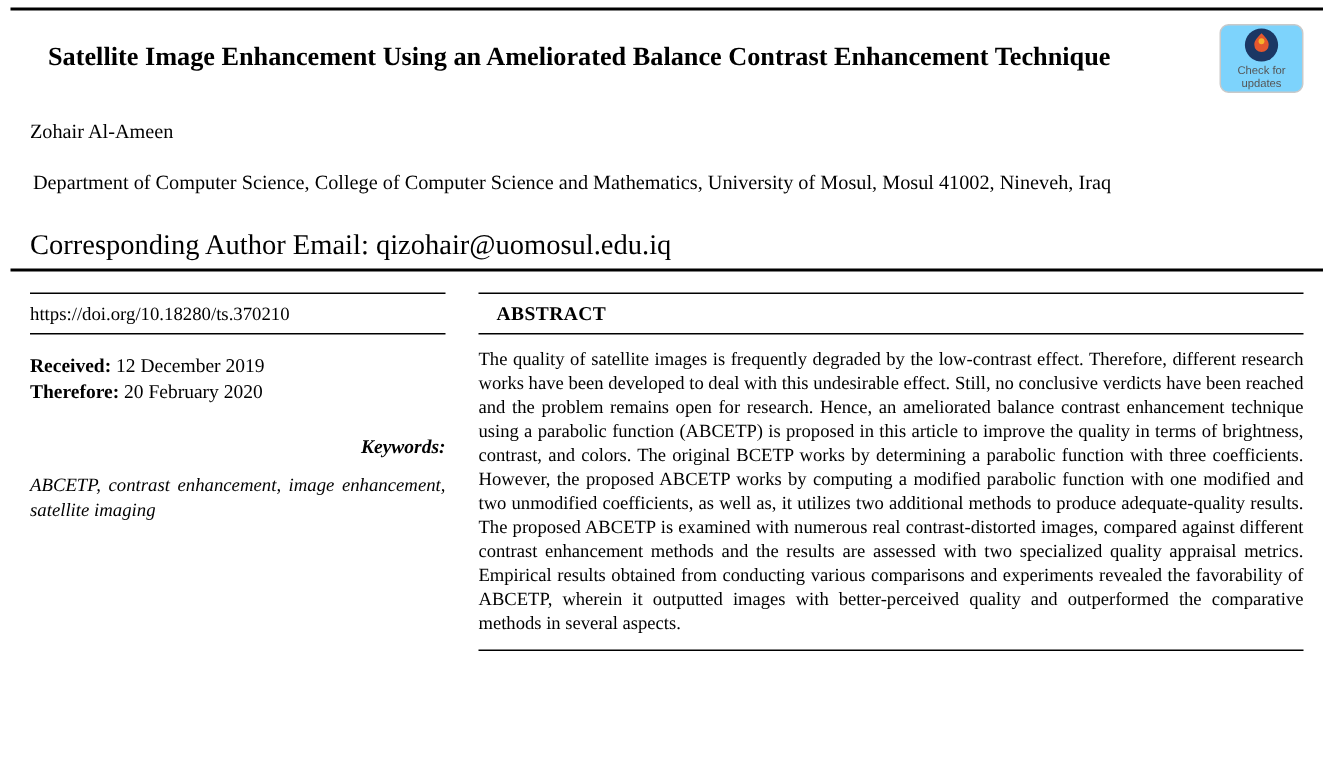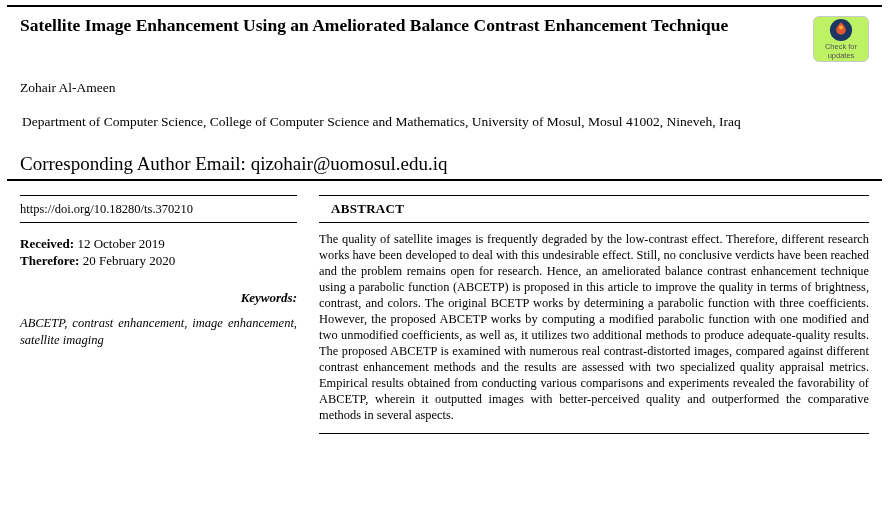--- a/index.html
+++ b/index.html
@@ -30,34 +30,34 @@
   .top-rule { margin-top: 5px; }
   .mid-rule { margin-top: 4px; }
 
   .title-row {
     display: flex;
     justify-content: space-between;
     align-items: flex-start;
     margin-top: 7px;
   }
   h1.article-title {
-    margin: 0;
+    margin: 12px;
     font-size: 17.5px;
     font-weight: bold;
     line-height: 1.32;
     max-width: 730px;
   }
   .crossmark-badge {
     flex: none;
     margin-top: 2px;
     width: 56px;
     height: 46px;
     border: 1px solid #c9c9c9;
     border-radius: 6px;
-    background: #bef264;
+    background: #7dd3fc;
     display: flex;
     flex-direction: column;
     align-items: center;
     justify-content: center;
     cursor: pointer;
     box-sizing: border-box;
   }
   .cm-text {
     font-family: "Liberation Sans", sans-serif;
     font-size: 7.5px;
@@ -187,21 +187,21 @@
     <div class="left-col">
       <div class="col-rule"></div>
       <div class="col-head doi-text">
         <a href="#">https://doi.org/10.18280/ts.370210</a>
       </div>
       <div class="col-rule"></div>
 
       <div class="dates">
         <div>
           <span class="lbl">Received:</span>
-          <span>12 October 2019</span>
+          <span>12 December 2019</span>
         </div>
         <div>
           <span class="lbl">Therefore:</span>
           <span>20 February 2020</span>
         </div>
       </div>
 
       <p class="keywords-label">Keywords:</p>
       <p class="keywords">ABCETP, contrast enhancement, image enhancement, satellite imaging</p>
     </div>

